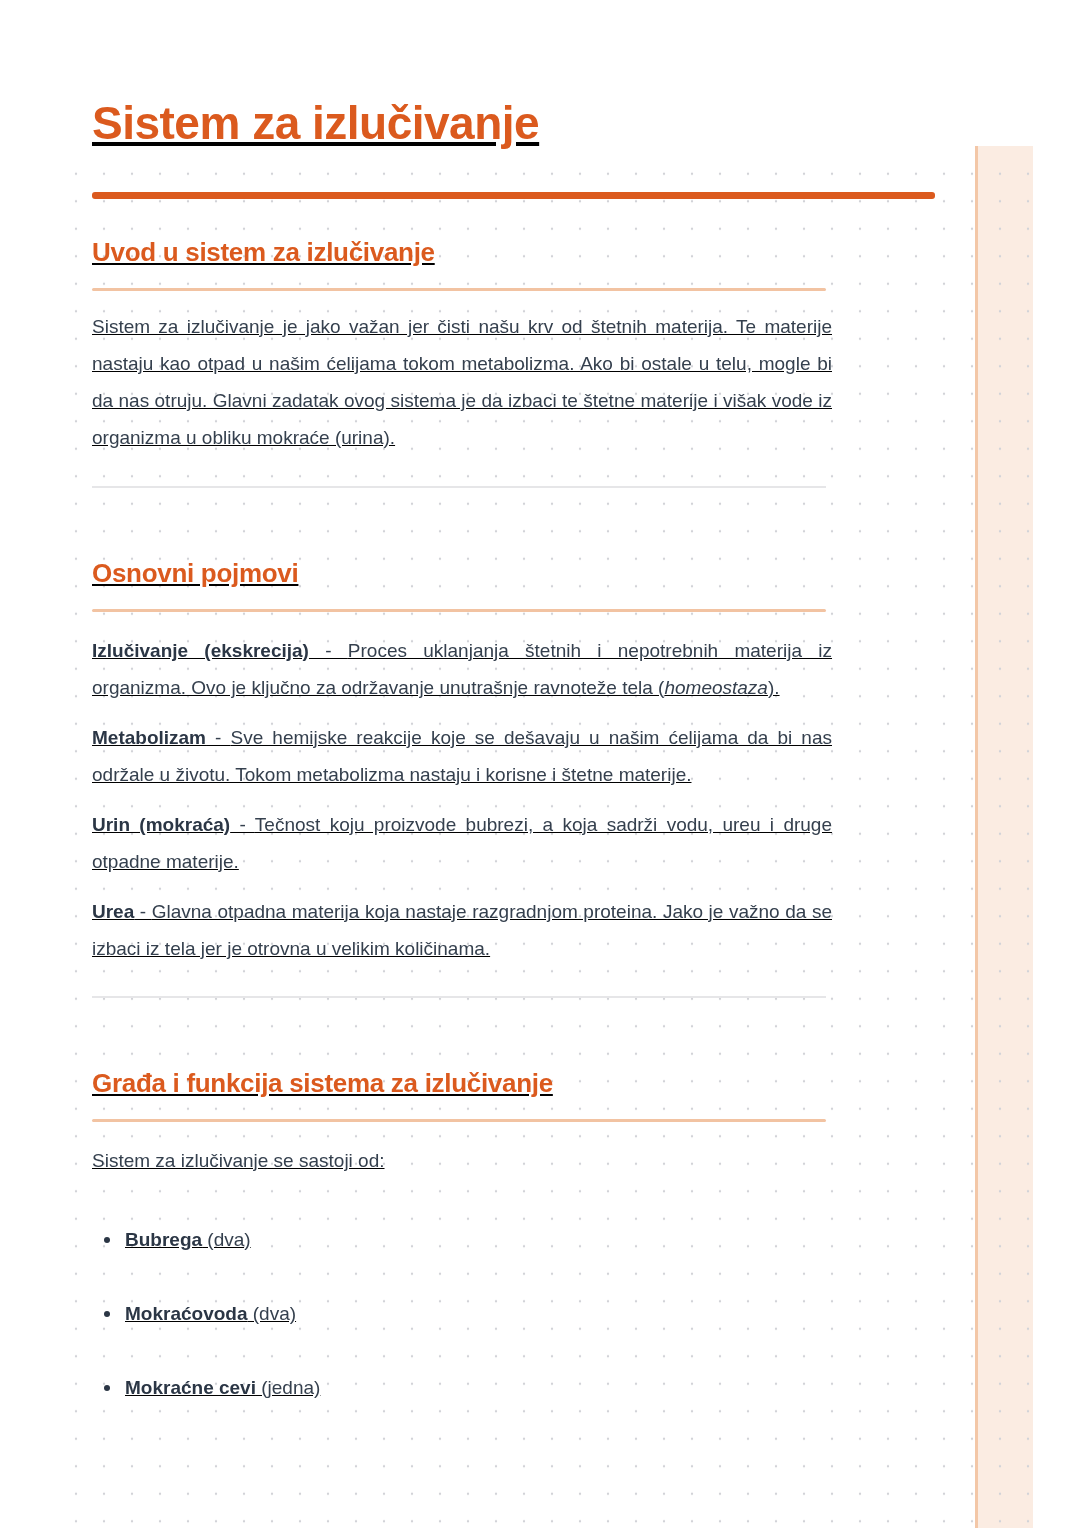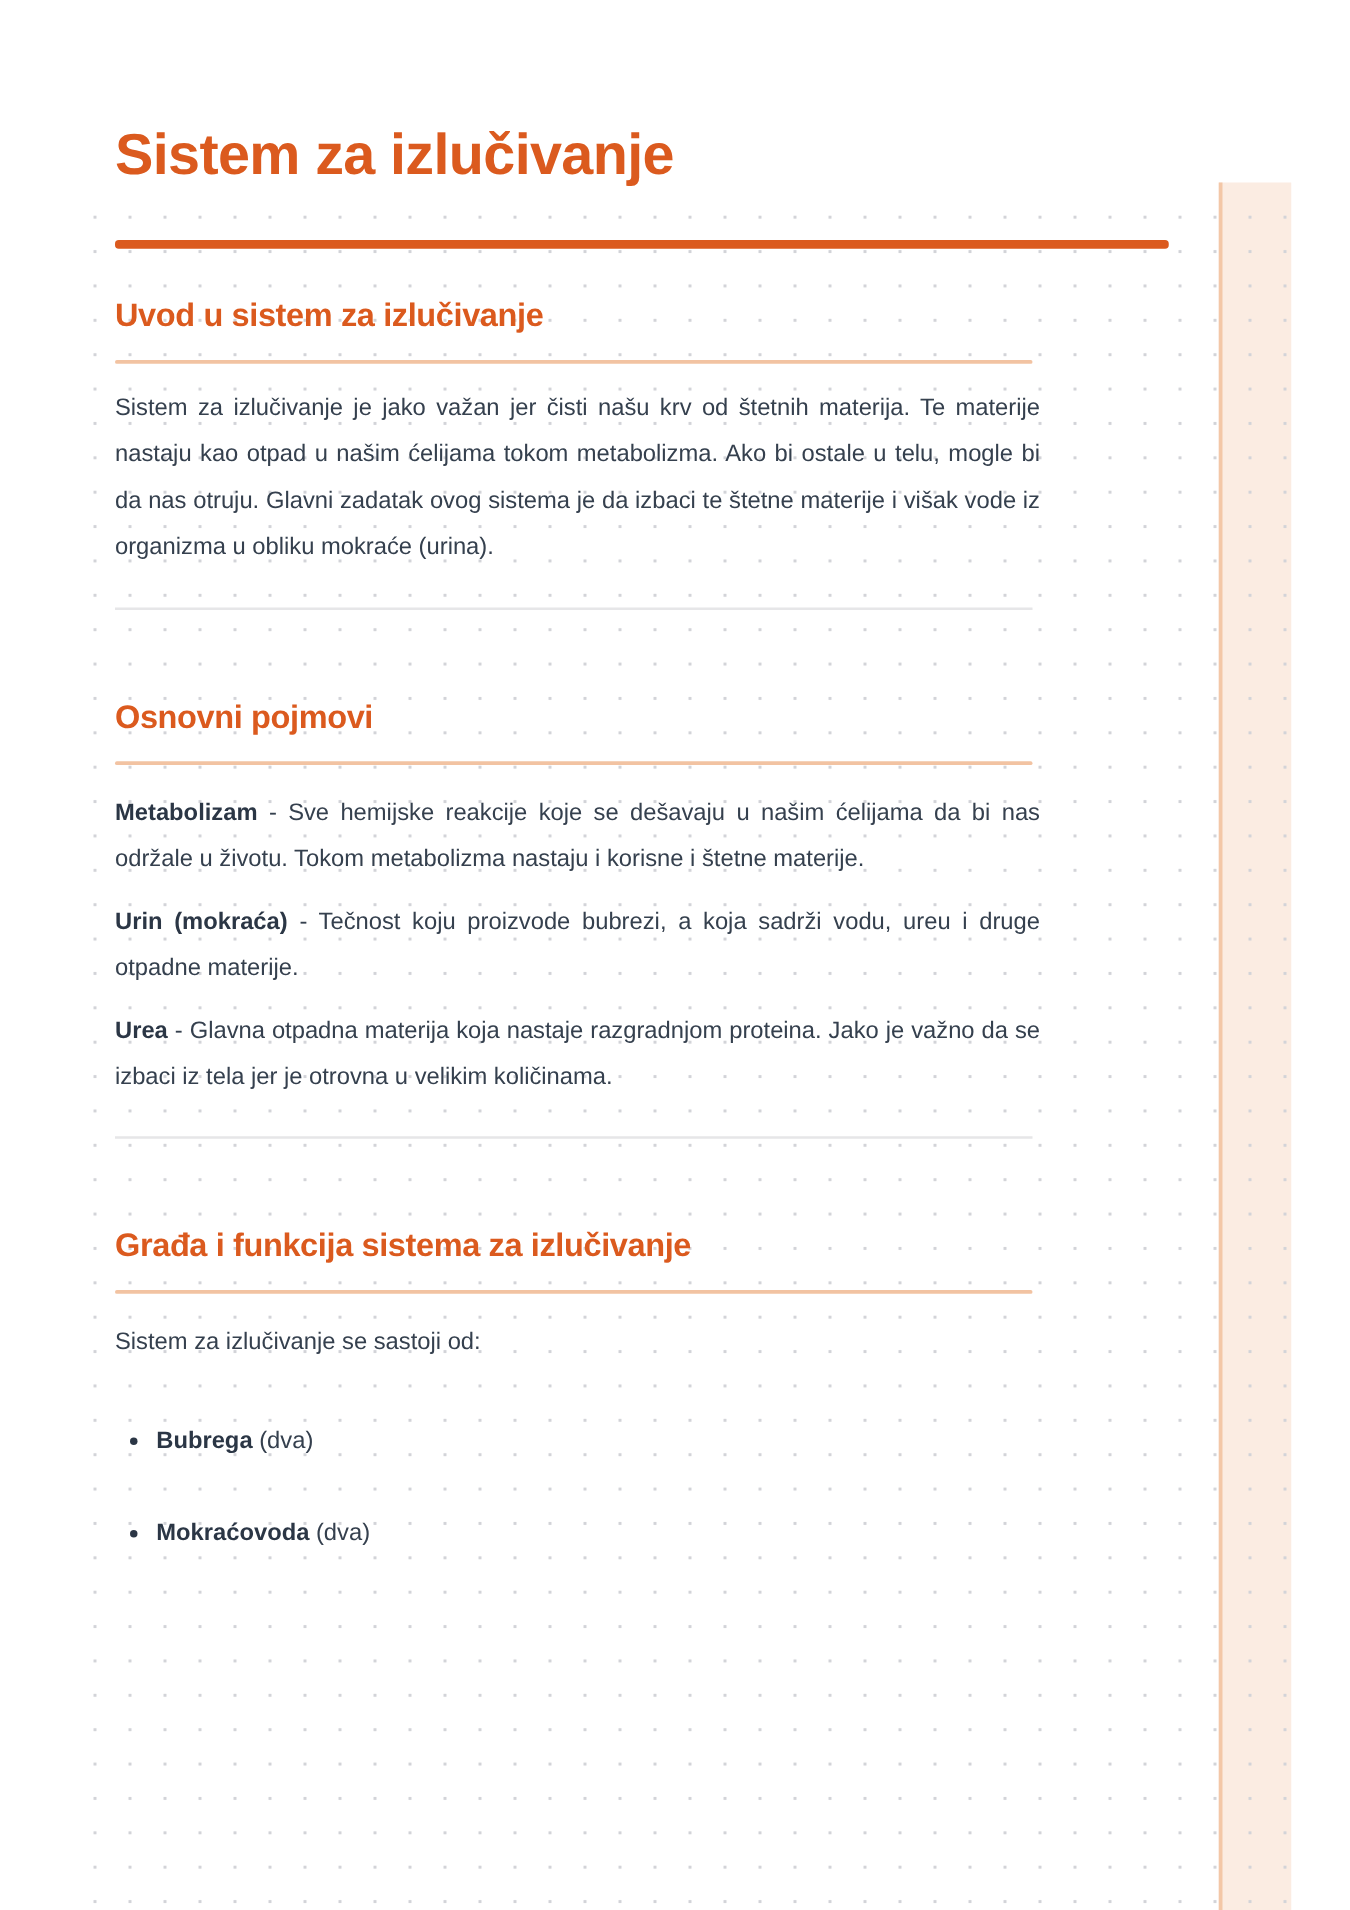--- a/index.html
+++ b/index.html
@@ -33,20 +33,21 @@
     background-size: 28px 27.5px;
     background-position: 8px 10px;
     z-index: 1;
     pointer-events: none;
   }
 
   .content {
     position: relative;
     z-index: 2;
     padding-left: 92px;
+    text-decoration: underline;
   }
 
   h1 {
     margin-top: 96px;
     font-size: 46px;
     line-height: 54px;
     font-weight: bold;
     color: #DB5A1E;
     letter-spacing: -0.5px;
   }
@@ -141,38 +142,40 @@
       <p class="body intro-p">Sistem za izlučivanje je jako važan jer čisti našu krv od štetnih materija. Te materije nastaju kao otpad u našim ćelijama tokom metabolizma. Ako bi ostale u telu, mogle bi da nas otruju. Glavni zadatak ovog sistema je da izbaci te štetne materije i višak vode iz organizma u obliku mokraće (urina).</p>
     </section>
 
     <div class="divider divider-1"></div>
 
     <section>
       <h2 class="h2-terms">Osnovni pojmovi</h2>
       <div class="section-rule"></div>
 
       <div class="defs">
+        <p class="body"><strong>Izlučivanje (ekskrecija)</strong><span> - </span><span>Proces uklanjanja štetnih i nepotrebnih materija iz organizma. Ovo je ključno za održavanje unutrašnje ravnoteže tela (</span><em>homeostaza</em><span>).</span></p>
 
         <p class="body"><strong>Metabolizam</strong><span> - </span><span>Sve hemijske reakcije koje se dešavaju u našim ćelijama da bi nas održale u životu. Tokom metabolizma nastaju i korisne i štetne materije.</span></p>
 
         <p class="body"><strong>Urin (mokraća)</strong><span> - </span><span>Tečnost koju proizvode bubrezi, a koja sadrži vodu, ureu i druge otpadne materije.</span></p>
 
         <p class="body"><strong>Urea</strong><span> - </span><span>Glavna otpadna materija koja nastaje razgradnjom proteina. Jako je važno da se izbaci iz tela jer je otrovna u velikim količinama.</span></p>
 
       </div>
     </section>
 
     <div class="divider divider-2"></div>
 
     <section>
       <h2 class="h2-structure">Građa i funkcija sistema za izlučivanje</h2>
       <div class="section-rule"></div>
       <p class="body lead-p">Sistem za izlučivanje se sastoji od:</p>
 
       <ul class="parts">
         <li><span class="marker"></span><strong>Bubrega</strong><span> (dva)</span></li>
         <li><span class="marker"></span><strong>Mokraćovoda</strong><span> (dva)</span></li>
+        <li><span class="marker"></span><strong>Mokraćne cevi</strong><span> (jedna)</span></li>
       </ul>
     </section>
 
   </div>
 
 </div>
 
 </body></html>

